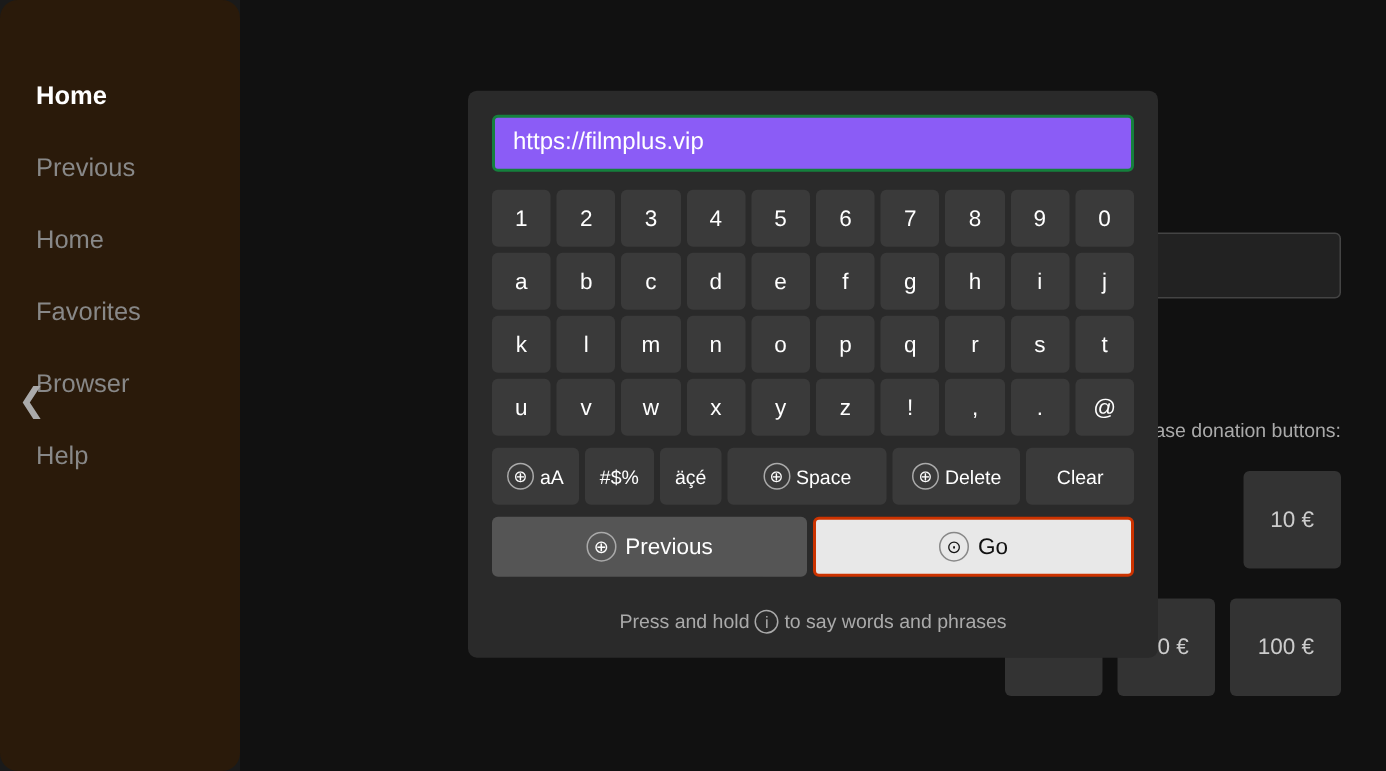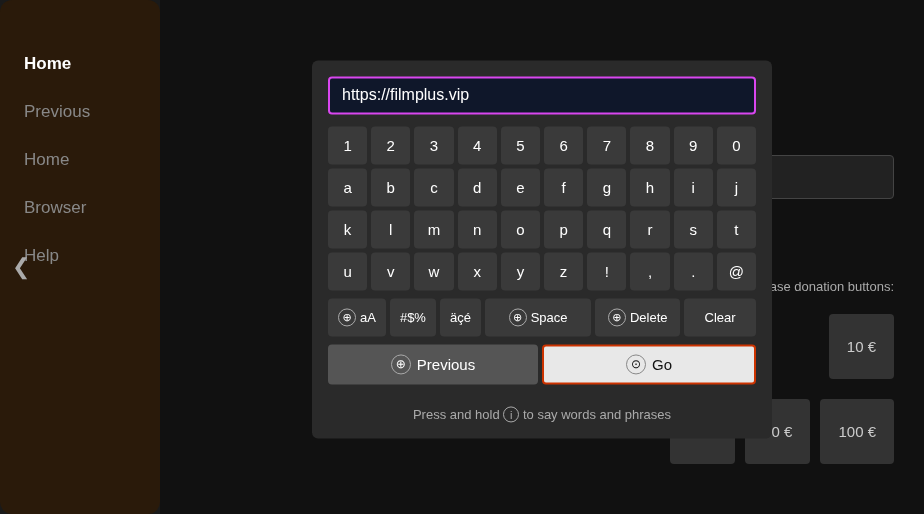--- a/index.html
+++ b/index.html
@@ -108,22 +108,22 @@
       width: 460px;
       background: #2a2a2a;
       border-radius: 6px;
       padding: 16px;
       z-index: 10;
     }
 
     
     .url-bar {
       width: 100%;
-      background: #0f172a;
-      border: 2px solid #d946ef;
+      background: #8b5cf6;
+      border: 2px solid #15803d;
       border-radius: 4px;
       padding: 8px 12px;
       margin-bottom: 12px;
     }
 
     .url-text {
       color: #fff;
       font-size: 16px;
     }
 
@@ -244,20 +244,23 @@
 
 <div class="sidebar">
   <div class="sidebar-item active">
     <span>Home</span>
   </div>
   <div class="sidebar-item">
     <span>Previous</span>
   </div>
   <div class="sidebar-item">
     <span>Home</span>
+  </div>
+  <div class="sidebar-item">
+    <span>Favorites</span>
   </div>
   <div class="sidebar-item">
     <span>Browser</span>
   </div>
   <div class="sidebar-item">
     <span>Help</span>
   </div>
 
   <div class="sidebar-back">❮</div>
 </div>

